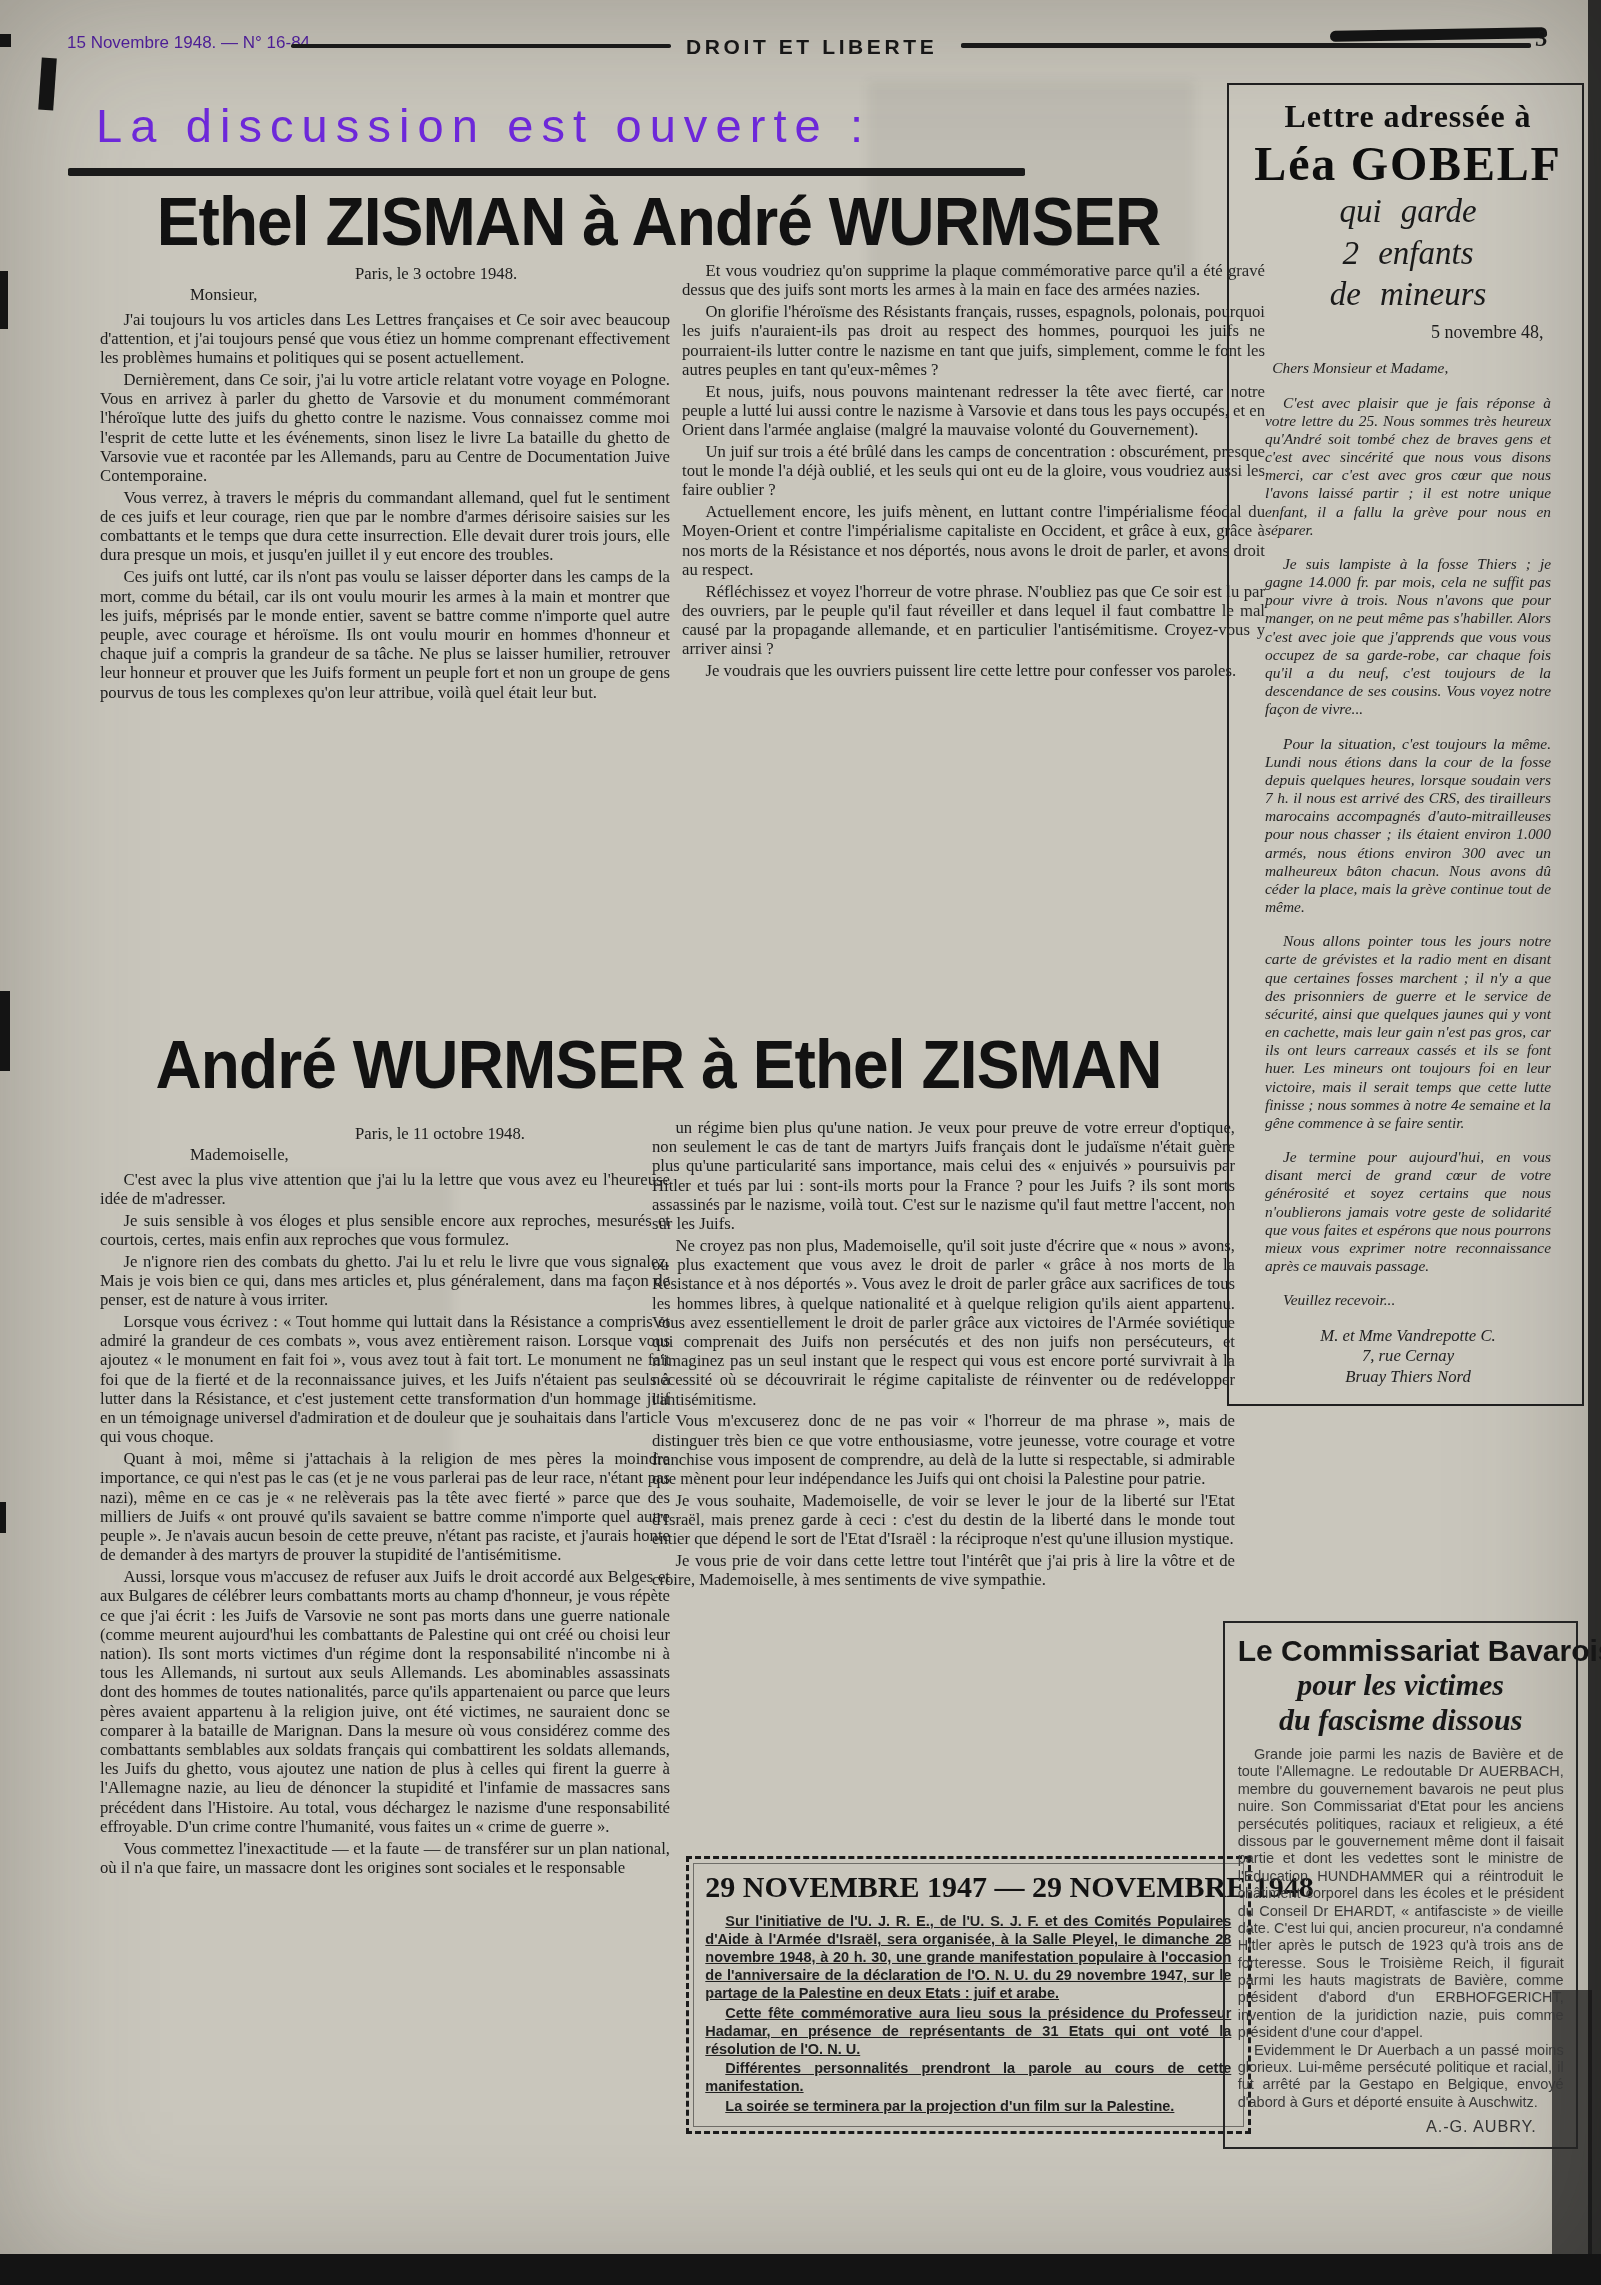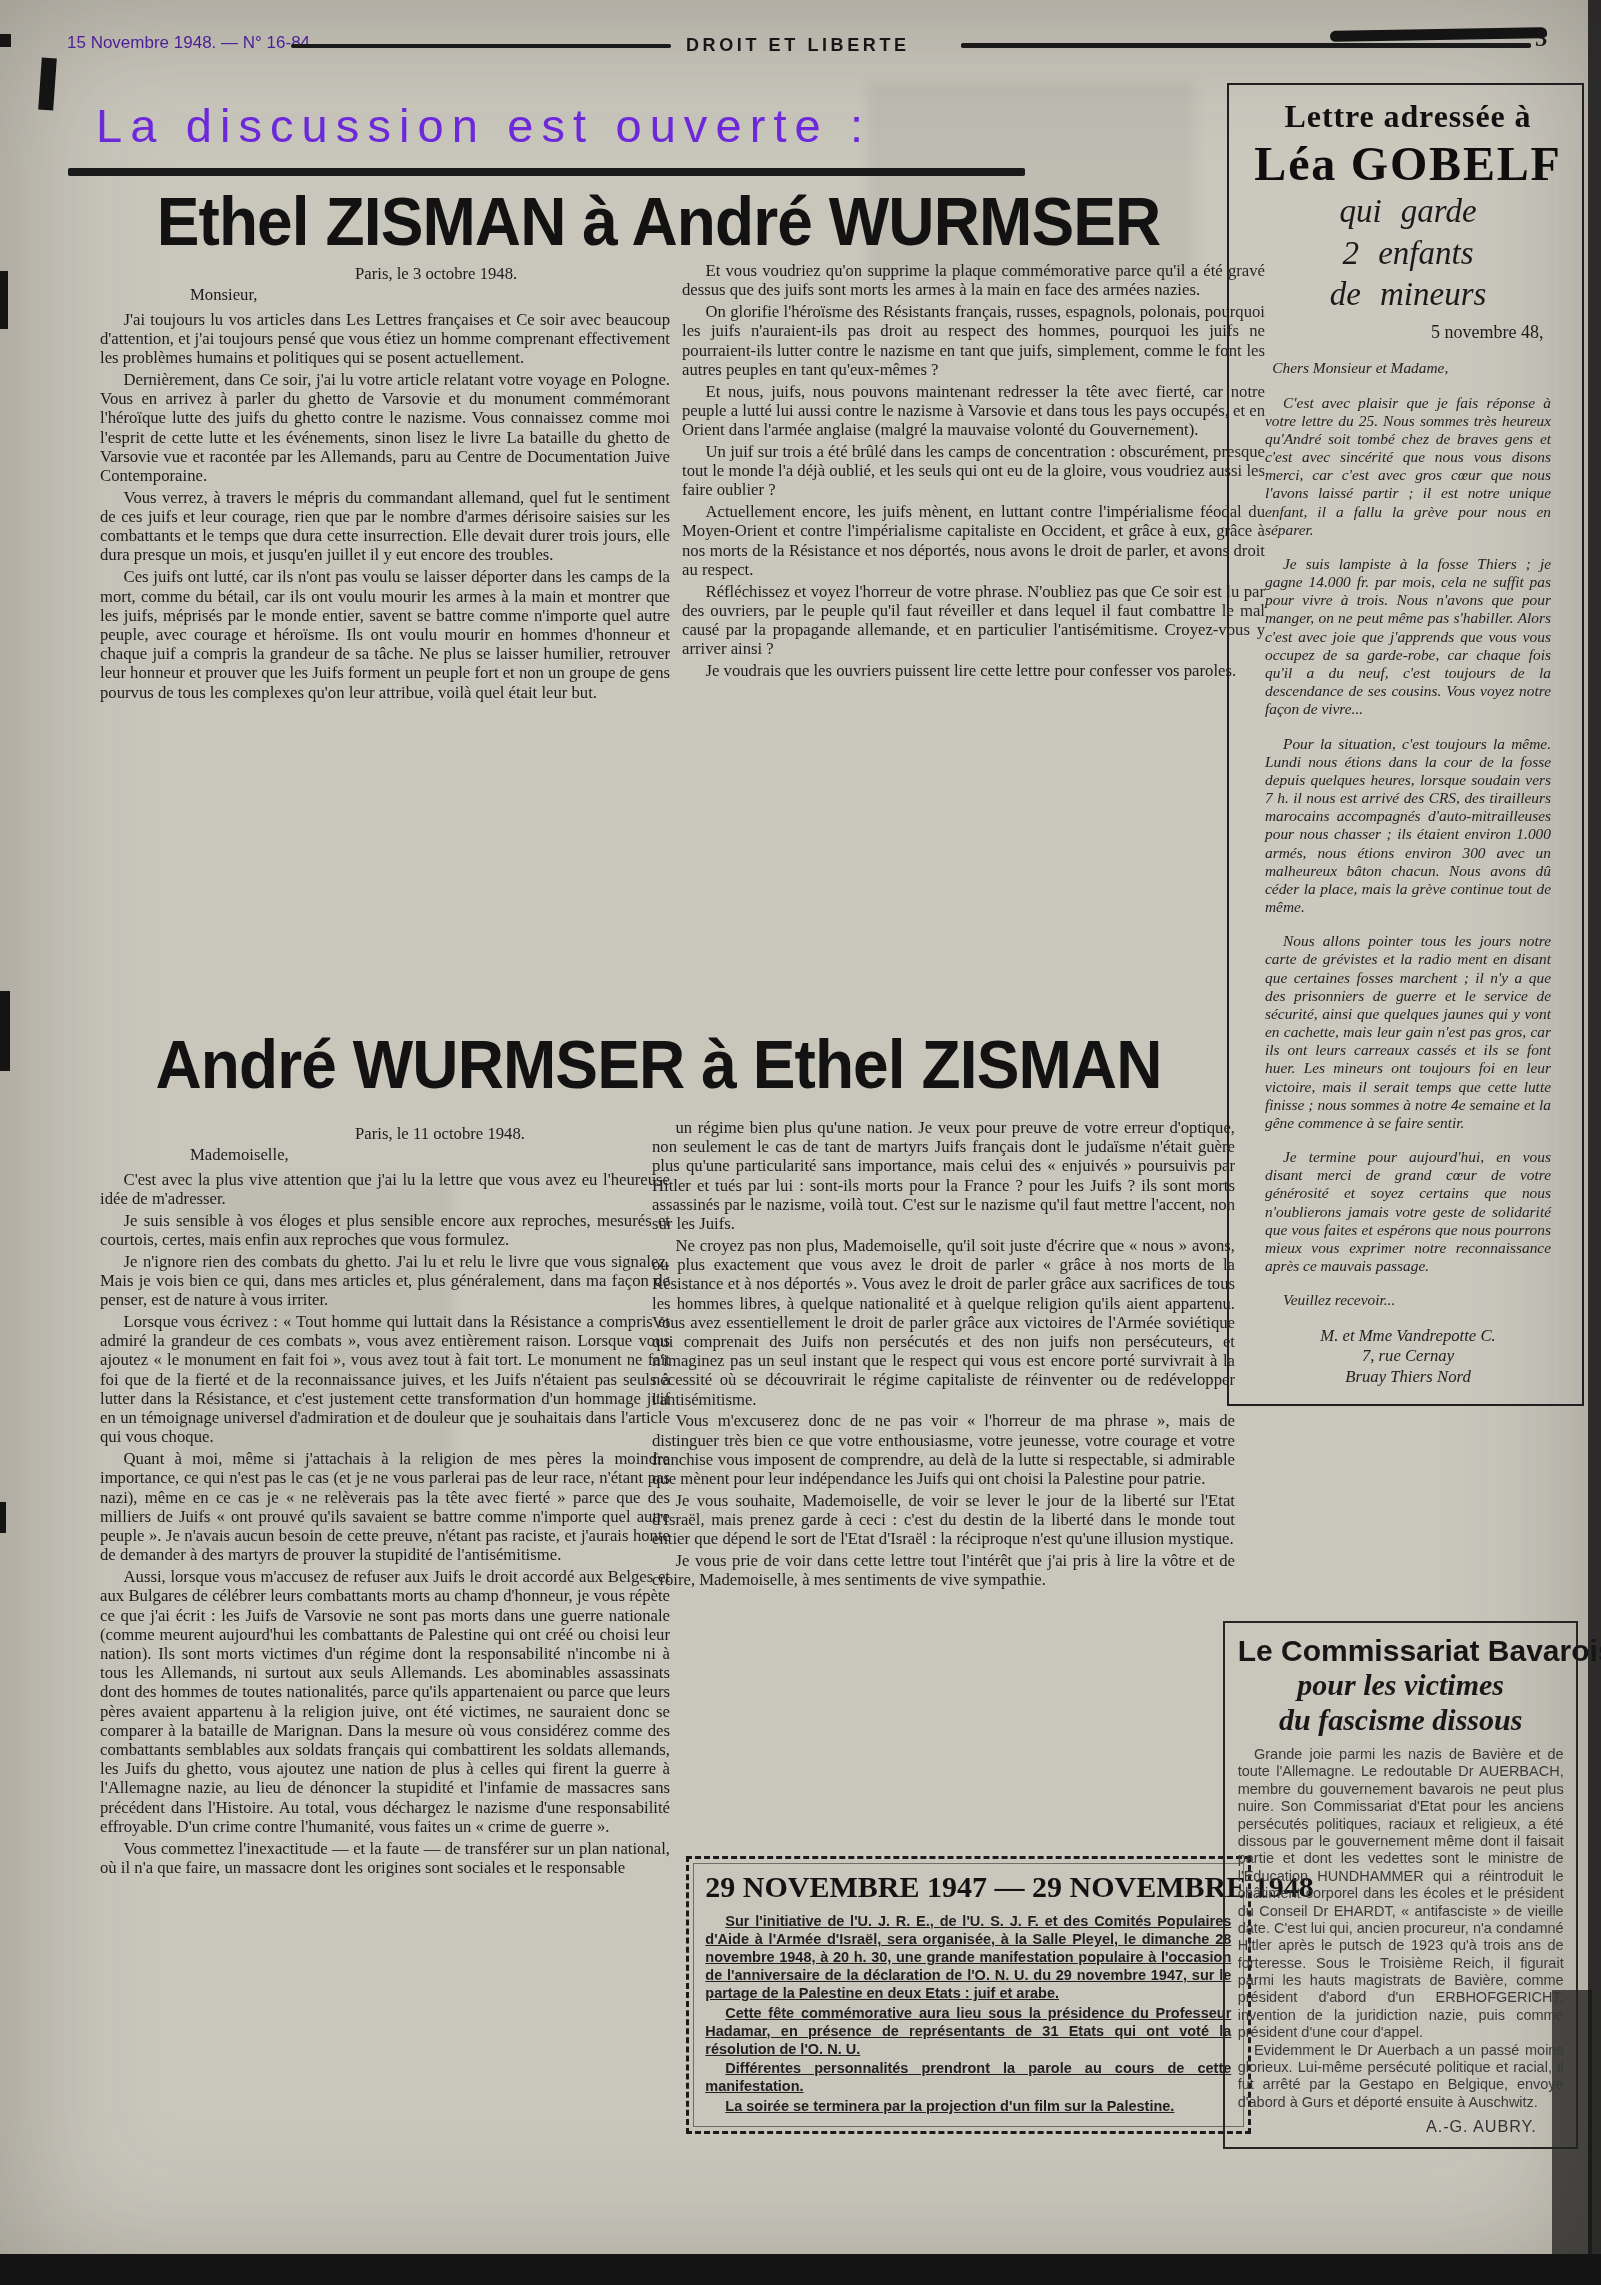--- a/index.html
+++ b/index.html
@@ -2,21 +2,21 @@
 <html style="font-size:14.5px"><head>
 <meta charset="utf-8">
 <style>
   html,body{margin:0;padding:0;background:#6b6962;}
   .page{position:relative;width:1601px;height:2285px;margin:0 auto;background:#c9c6bc;overflow:hidden;
         font-family:"Liberation Serif",serif;color:#1d1d1d;
         box-shadow:inset 0 0 145px rgba(60,55,45,.35);}
   .abs{position:absolute;}
   
   .mh-left{font-family:"Liberation Sans",sans-serif;font-weight:normal;font-size:17px;color:#4c1d95;}
-  .mh-center{font-family:"Liberation Sans",sans-serif;font-weight:bold;font-size:18px;letter-spacing:3.6px;color:#171717;}
+  .mh-center{font-family:"Liberation Sans",sans-serif;font-weight:bold;font-size:21px;letter-spacing:3.6px;color:#171717;}
   .mh-page{font-family:"Liberation Serif",serif;font-weight:bold;font-style:italic;font-size:23.5px;color:#171717;}
   .rule{background:#1a1a1a;border-radius:1.8px;}
   
   .kicker{font-family:"Liberation Sans",sans-serif;font-size:47px;letter-spacing:8.1px;color:#6d28d9;white-space:nowrap;text-align:center;}
   .big-title{font-family:"Liberation Sans",sans-serif;font-weight:bold;font-size:64px;letter-spacing:-0.9px;
              color:#121212;text-align:center;transform:scaleY(1.08);transform-origin:top;white-space:nowrap;}
   
   .body-col{font-size:16.7px;line-height:1.15;text-align:justify;color:#1c1c1c;}
   .body-col p{margin:0 0 2.7px 0;text-indent:23.5px;}
   .dateline{text-indent:0 !important;padding-left:255px;margin-bottom:1.8px !important;}

